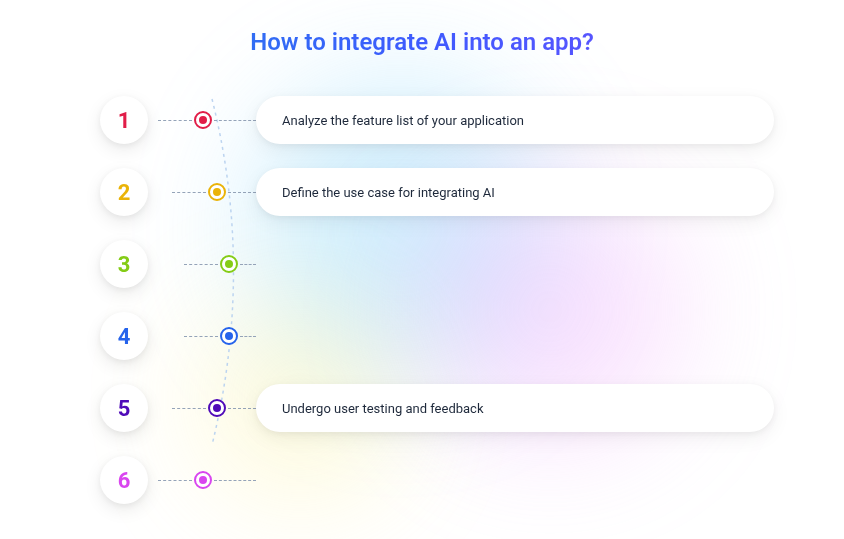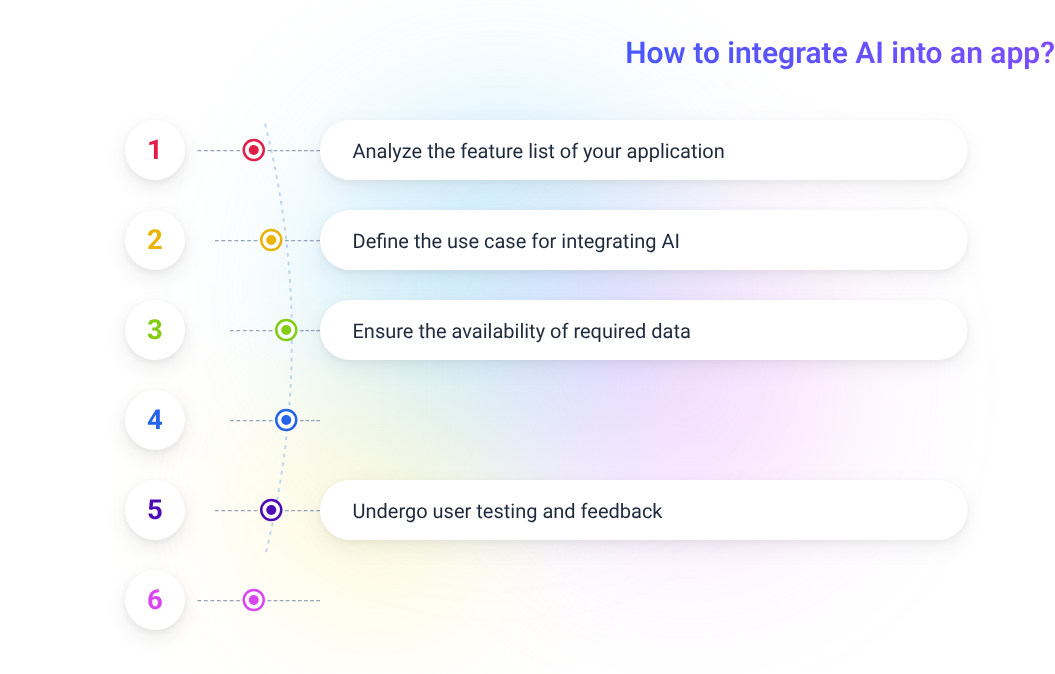--- a/index.html
+++ b/index.html
@@ -14,21 +14,21 @@
     .bg-blur {
       position: absolute;
       border-radius: 50%;
       filter: blur(60px);
       opacity: 0.35;
     }
     .bg-blur.cyan { width: 300px; height: 300px; background: #7dd3fc; top: 80px; left: 250px; }
     .bg-blur.pink { width: 260px; height: 260px; background: #f0abfc; top: 180px; left: 420px; }
     .bg-blur.yellow { width: 200px; height: 200px; background: #fef08a; top: 300px; left: 200px; opacity: 0.3; }
     .title {
-      text-align: right;
+      text-align: center;
       padding-top: 28px;
       font-size: 24px;
       font-weight: 600;
       background: linear-gradient(90deg, #1e88e5 0%, #3d5afe 50%, #7c4dff 100%);
       -webkit-background-clip: text;
       -webkit-text-fill-color: transparent;
       background-clip: text;
       position: relative;
       z-index: 2;
     }
@@ -92,21 +92,21 @@
     }
     .desc {
       flex: 1;
       height: 48px;
       background: #fff;
       border-radius: 24px;
       box-shadow: 0 6px 20px rgba(0,0,0,0.06), 0 2px 6px rgba(0,0,0,0.05);
       display: flex;
       align-items: center;
       padding-left: 26px;
-      font-size: 16px;
+      font-size: 13px;
       color: #1e293b;
       font-weight: 400;
     }
     .curve {
       position: absolute;
       top: 75px;
       left: 180px;
       z-index: 1;
       pointer-events: none;
     }
@@ -160,21 +160,20 @@
   </div>
   <div class="step-row">
     <div class="num-badge" style="color:#84cc16">3</div>
     <div class="dash"></div>
     <div class="dot-wrap">
         <div class="dot" style="border-color:#84cc16">
           <div class="dot-inner" style="background:#84cc16"></div>
         </div>
       </div>
     <div class="dash2"></div>
-    <div class="desc">Ensure the availability of required data</div>
   </div>
   <div class="step-row">
     <div class="num-badge" style="color:#2563eb">4</div>
     <div class="dash"></div>
     <div class="dot-wrap">
         <div class="dot" style="border-color:#2563eb">
           <div class="dot-inner" style="background:#2563eb"></div>
         </div>
       </div>
     <div class="dash2"></div>

